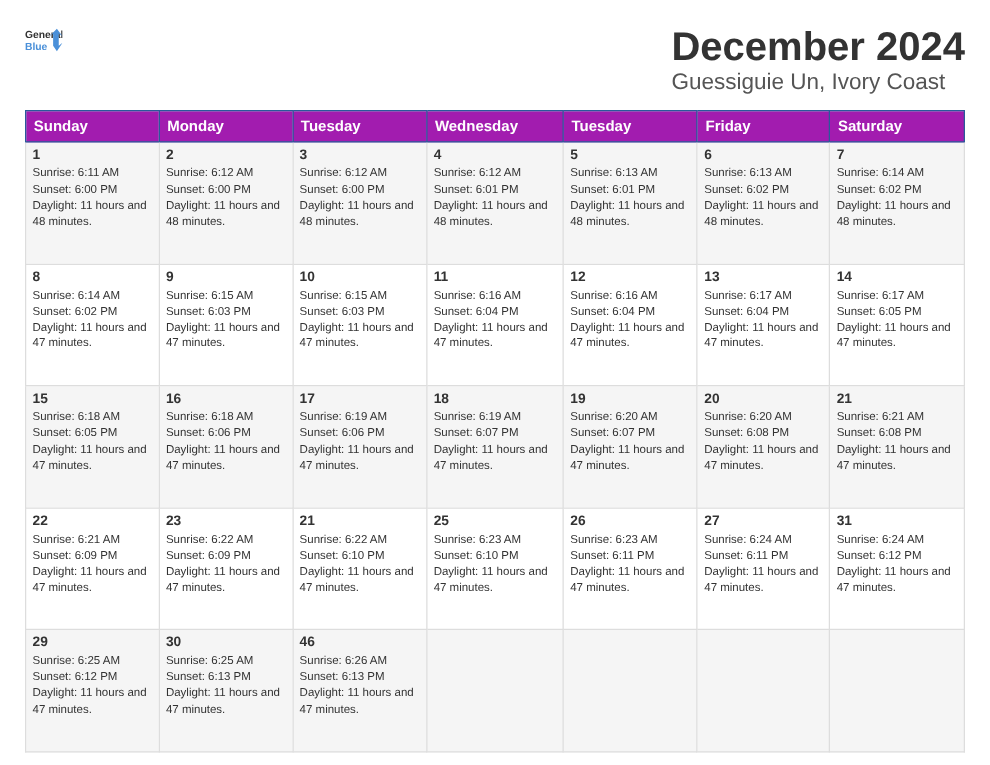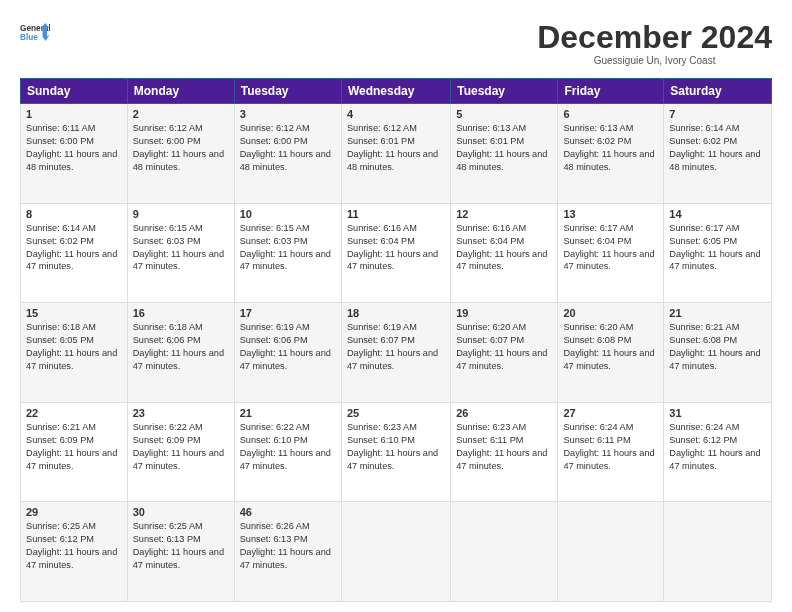--- a/index.html
+++ b/index.html
@@ -26,40 +26,40 @@
     .logo {
       display: flex;
       align-items: center;
       gap: 4px;
     }
     .logo-icon {
       width: 30px;
       height: 30px;
     }
     .title-block {
-      text-align: center;
+      text-align: left;
     }
     .month-year {
       font-size: 32px;
       font-weight: bold;
       color: #333;
       line-height: 1.1;
     }
     .location {
-      font-size: 10px;
+      font-size: 18px;
       color: #555;
     }
     .calendar {
       width: 100%;
       border-collapse: collapse;
       flex: 1;
       font-size: 10px;
     }
     .calendar thead tr th {
-      background-color: #4c1d95;
+      background-color: #a21caf;
       color: #fff;
       text-align: left;
       padding: 5px 6px;
       font-size: 12px;
       font-weight: bold;
       border: 1px solid #2a5a9a;
     }
     .calendar tbody tr td {
       vertical-align: top;
       padding: 4px 5px;

